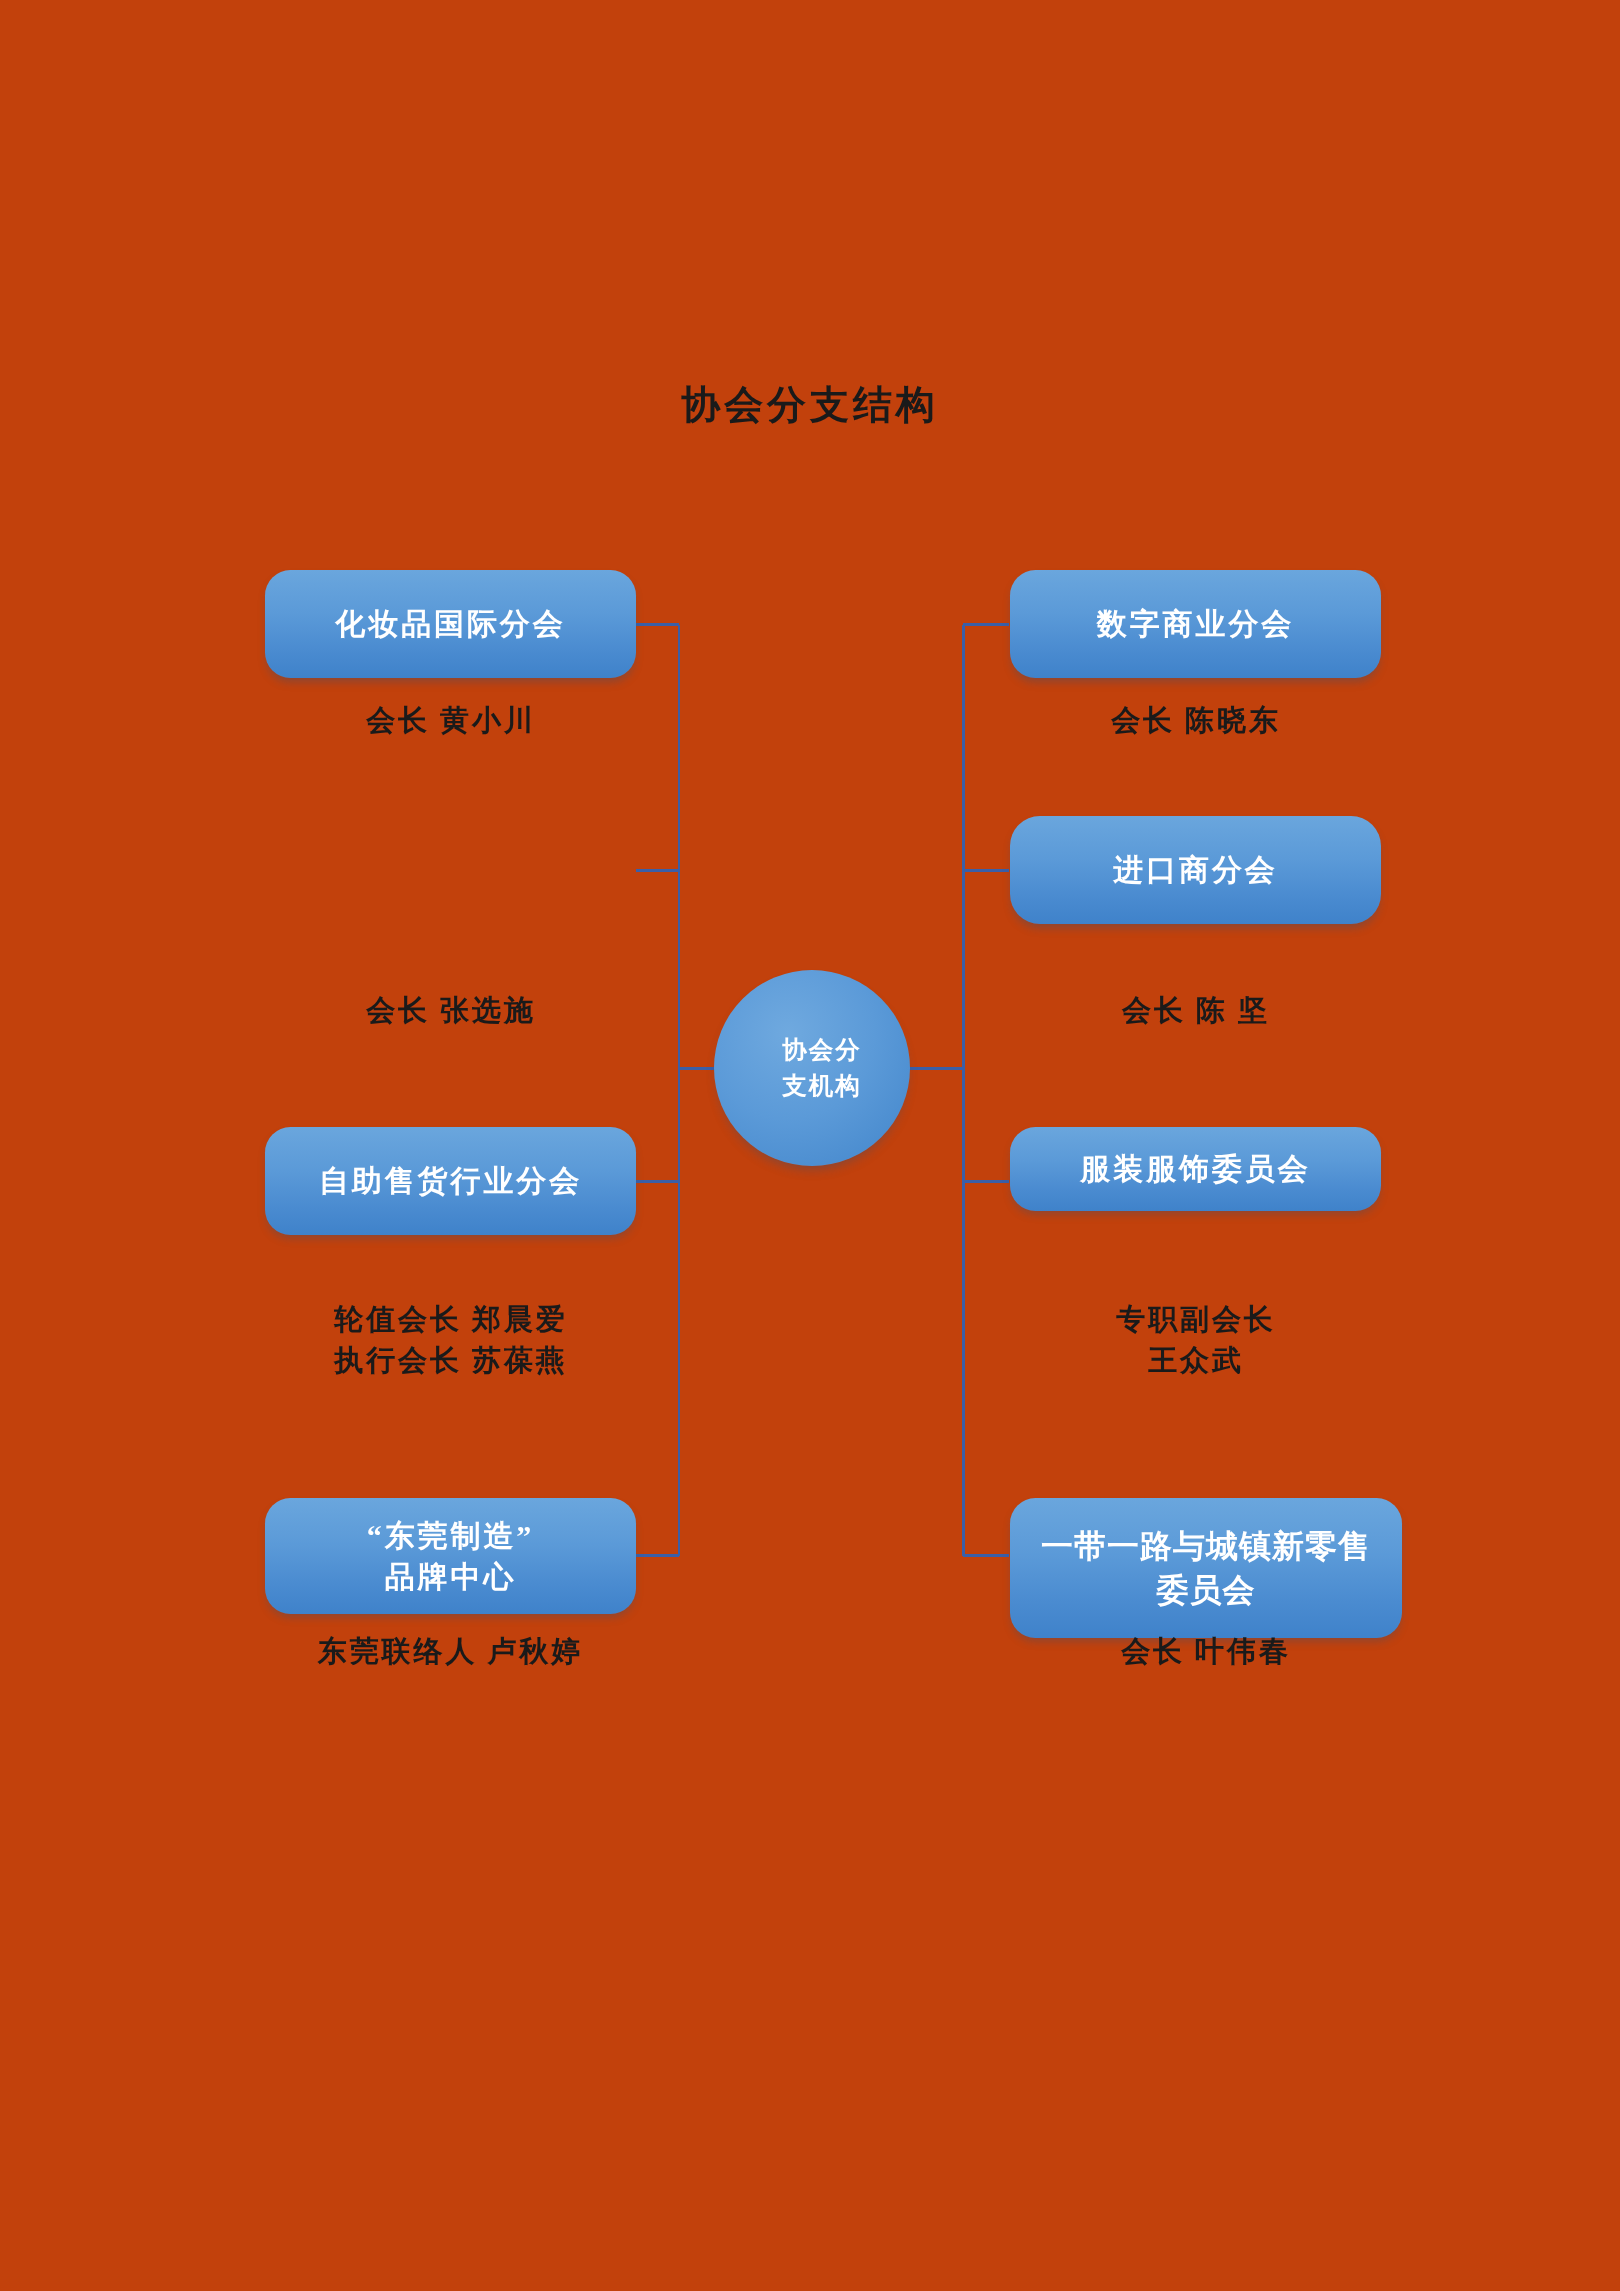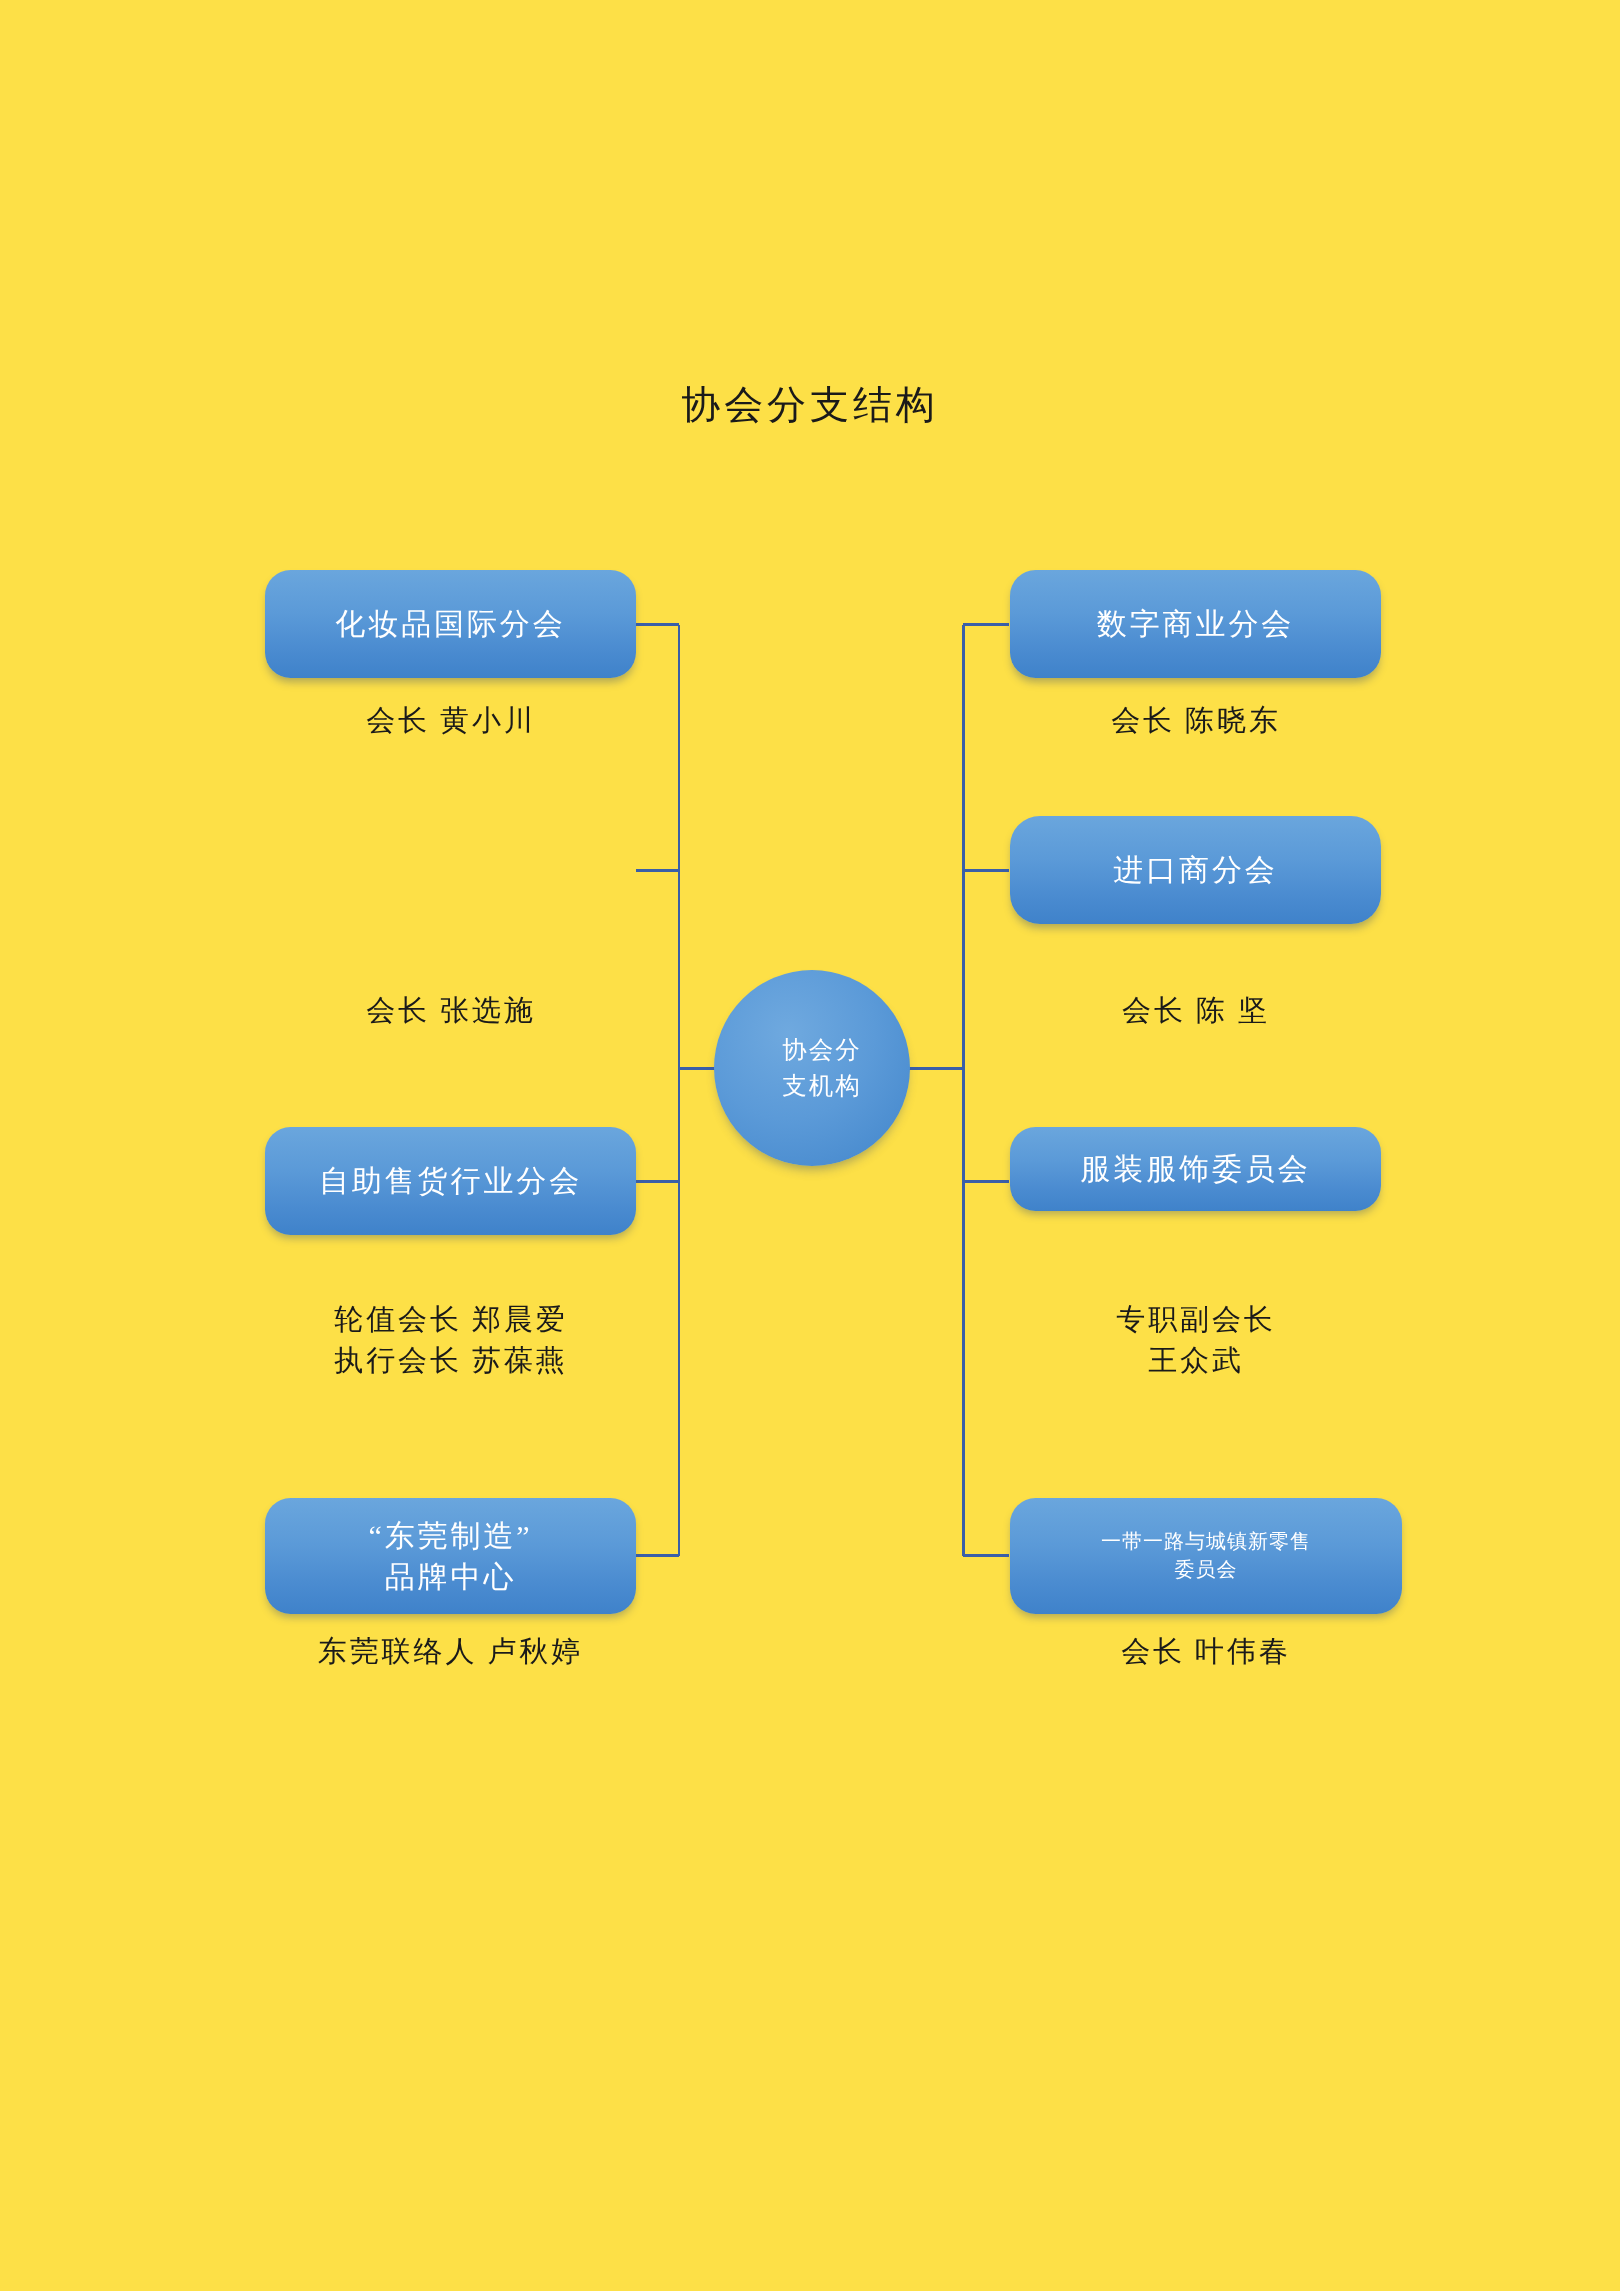--- a/index.html
+++ b/index.html
@@ -11,21 +11,22 @@
     width: 1620px;
     height: 2292px;
     font-family: "Liberation Serif", "DejaVu Serif", serif;
     position: relative;
     overflow: hidden;
   }
 
   .page {
     position: absolute;
     inset: 0;
-    background: #fde047;
+    background: #c2410c;
+    font-weight: bold;
   }
 
   
   .chart-title {
     position: absolute;
     left: 0;
     right: 0;
     top: 378px;
     text-align: center;
     font-size: 39px;
@@ -173,21 +174,21 @@
       <span class="node-text">进口商分会</span>
     </div>
     <div class="caption" style="left:951px; top:990px; width:490px;">会长  陈  坚</div>
 
     <div class="node" style="left:1010px; top:1127px; width:371px; height:84px;">
       <span class="node-text">服装服饰委员会</span>
     </div>
     <div class="caption" style="left:951px; top:1299px; width:490px;">专职副会长
 王众武</div>
 
-    <div class="node" style="left:1010px; top:1498px; width:392px; height:116px; font-size:20px; letter-spacing:1px;">
+    <div class="node" style="left:1010px; top:1498px; width:392px; height:140px; font-size:32px; letter-spacing:1px;">
       <span class="node-text">一带一路与城镇新零售
 委员会</span>
     </div>
     <div class="caption" style="left:951px; top:1631px; width:510px;">会长  叶伟春</div>
 
   </div>
 </div>
 
 
 </body></html>

